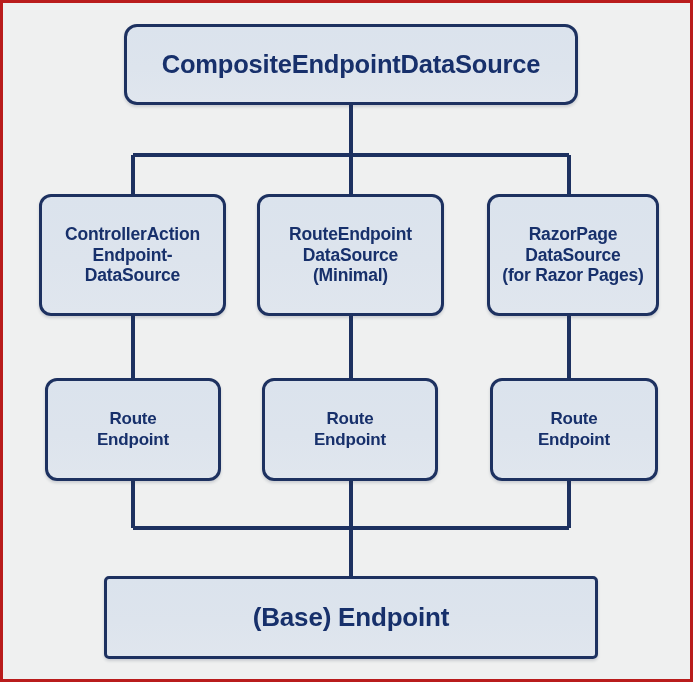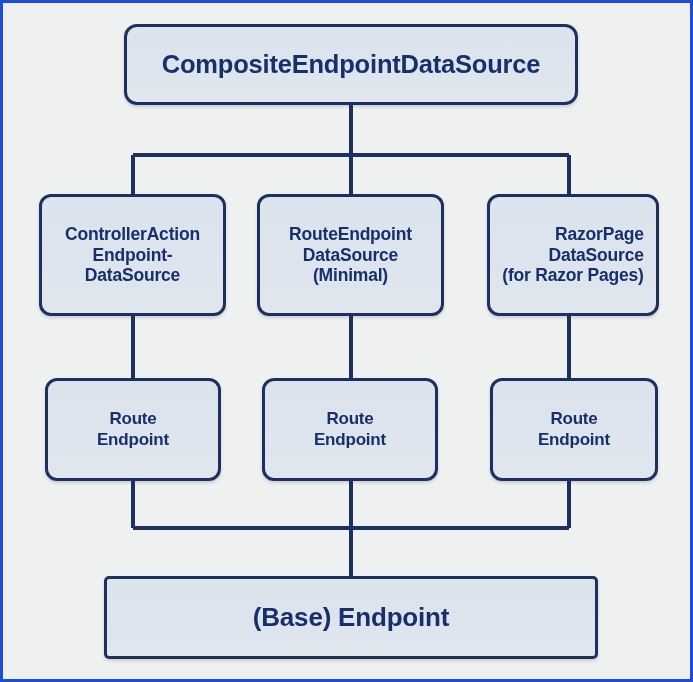--- a/index.html
+++ b/index.html
@@ -6,21 +6,21 @@
     margin: 0;
     padding: 0;
     background: #ffffff;
   }
   #canvas {
     position: relative;
     width: 693px;
     height: 682px;
     background: #eff0f0;
     box-sizing: border-box;
-    border: 3px solid #1d4ed8;
+    border: 3px solid #b91c1c;
     overflow: hidden;
     font-family: "Liberation Sans", sans-serif;
   }
   #diagram-surface {
     position: absolute;
     inset: 0;
   }
   svg.wires {
     position: absolute;
     left: 0;
@@ -48,21 +48,21 @@
     font-weight: bold;
     letter-spacing: -0.2px;
     white-space: pre-line;
     padding: 0 6px;
   }
   #node-composite { left: 121px; top: 21px; width: 454px; height: 81px; border-radius: 13px; }
   #node-composite .label { font-size: 25.5px; }
 
   #node-controller { left: 36px; top: 191px; width: 187px; height: 122px; }
   #node-routeds    { left: 254px; top: 191px; width: 187px; height: 122px; }
-  #node-razords    { left: 484px; top: 191px; width: 172px; height: 122px; text-align: right; }
+  #node-razords    { left: 484px; top: 191px; width: 172px; height: 122px; }
   .ds .label { font-size: 17.5px; }
 
   #node-re-1 { left: 42px; top: 375px; width: 176px; height: 103px; }
   #node-re-2 { left: 259px; top: 375px; width: 176px; height: 103px; }
   #node-re-3 { left: 487px; top: 375px; width: 168px; height: 103px; }
   .re .label { font-size: 17px; }
 
   #node-base { left: 101px; top: 573px; width: 494px; height: 83px; border-radius: 5px; }
   #node-base .label { font-size: 26px; }
 </style>

